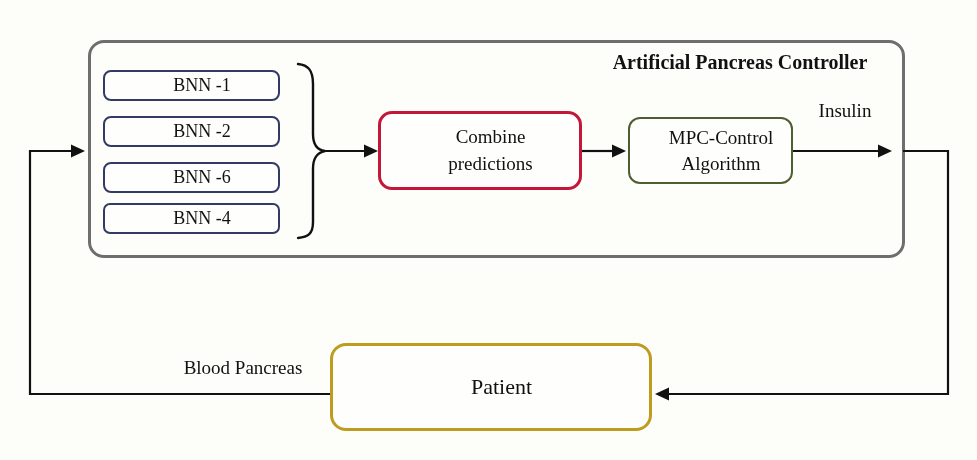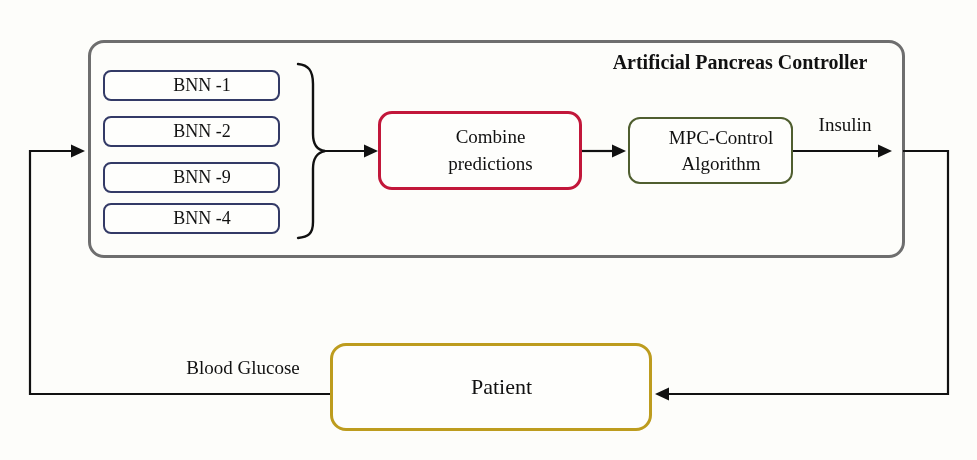--- a/index.html
+++ b/index.html
@@ -63,21 +63,21 @@
     left: 103px;
     width: 177px;
     height: 31px;
     border: 2px solid var(--bnn-border, #333a66);
     border-radius: 8px;
     font-size: 18px;
   }
   .bnn-1 { top: 70px; }
   .bnn-2 { top: 116px; }
   .bnn-3 { top: 162px; }
-  .bnn-4 { top: 203px; }
+  .bnn-4 { top: 203px; border-radius: 7px; }
 
   .combine {
     left: 378px; top: 111px;
     width: 204px; height: 79px;
     border: 3px solid var(--combine-border, #c2173a);
     border-radius: 14px;
     font-size: 19px;
     line-height: 1.4;
   }
   .mpc {
@@ -97,21 +97,21 @@
   }
 
   .edge-label {
     position: absolute;
     text-align: center;
     font-size: 19px;
     color: #111;
     z-index: 2;
     white-space: nowrap;
   }
-  .insulin-label { left: 795px; top: 114px; width: 100px; }
+  .insulin-label { left: 795px; top: 100px; width: 100px; }
   .blood-glucose-label { left: 163px; top: 357px; width: 160px; }
 </style>
 </head>
 <body>
 
 <div class="canvas">
 
   <svg class="lines" viewBox="0 0 977 460">
 
     <path class="brace" d="M 298 64 C 308 65 313 70 313 84 L 313 134 C 313 144 316 150 325 151 C 316 153 313 159 313 169 L 313 222 C 313 234 308 237 298 238"></path>
@@ -130,27 +130,27 @@
 
     <polyline class="flow" points="330,394 30,394 30,151 73,151"></polyline>
     <polygon class="head" points="85,151 71,144.5 71,157.5"></polygon>
   </svg>
 
   <div class="controller"></div>
   <div class="controller-title">Artificial Pancreas Controller</div>
 
   <div class="node bnn bnn-1">BNN -1</div>
   <div class="node bnn bnn-2">BNN -2</div>
-  <div class="node bnn bnn-3">BNN -9</div>
+  <div class="node bnn bnn-3">BNN -6</div>
   <div class="node bnn bnn-4">BNN -4</div>
 
   <div class="node mpc">MPC-Control
 Algorithm</div>
 
   <div class="node combine">Combine
 predictions</div>
 
   <div class="edge-label insulin-label">Insulin</div>
-  <div class="edge-label blood-glucose-label">Blood Glucose</div>
+  <div class="edge-label blood-glucose-label">Blood Pancreas</div>
 
   <div class="node patient">Patient</div>
 
 </div>
 
 </body></html>

